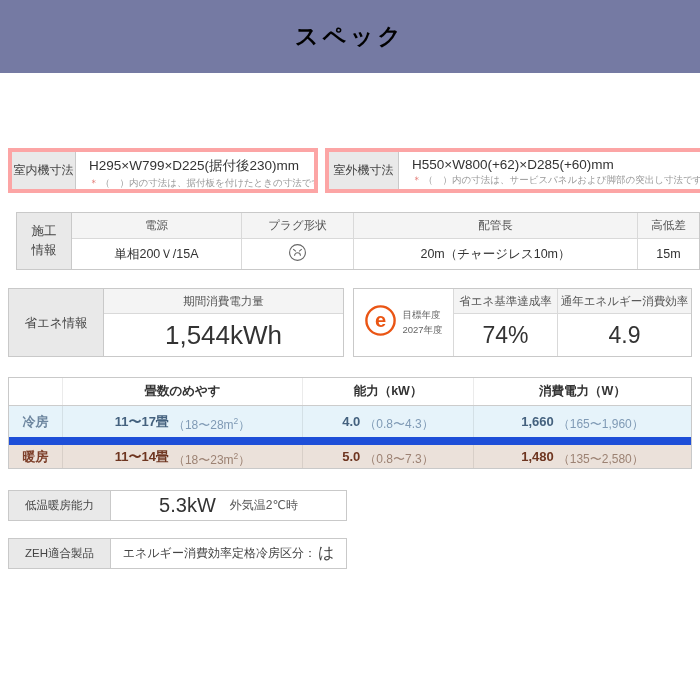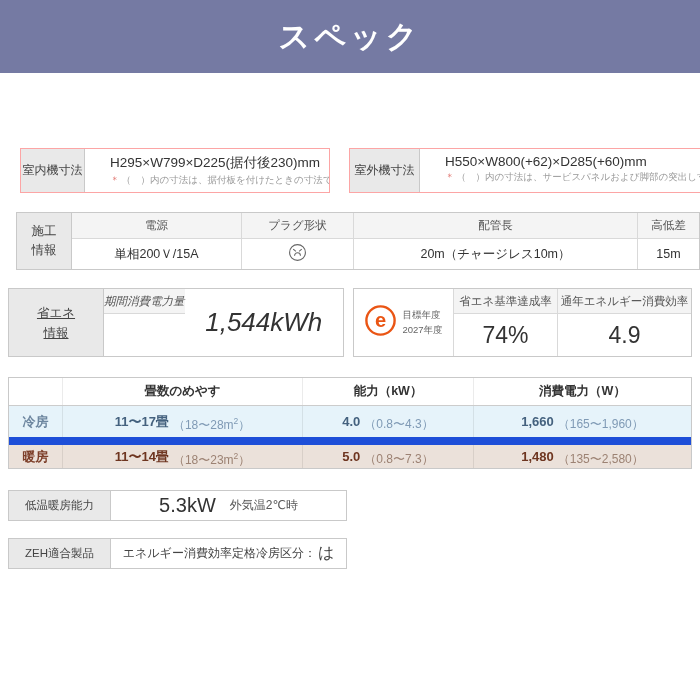--- a/index.html
+++ b/index.html
@@ -2,32 +2,32 @@
 <html><head>
 <meta charset="utf-8">
 <style>
   * { margin:0; padding:0; box-sizing:border-box; }
   body { font-family:"Liberation Sans","DejaVu Sans",sans-serif; background:#fff; }
   .page { position:relative; width:700px; height:700px; background:#fff; overflow:hidden; }
 
   
   .hdr { position:absolute; top:0; left:0; width:700px; height:73px;
          display:flex; align-items:center; justify-content:center; }
-  .hdr-title { color:#ffffff; font-size:31px; font-weight:bold; letter-spacing:4px; }
+  .hdr-title { color:#000000; font-size:23px; font-weight:bold; letter-spacing:4px; }
 
   
   .dims { position:absolute; top:148px; left:8px; width:684px; height:45px; display:flex; gap:7px; }
-  .dim-block { border:1px solid #fca5a5; display:flex; background:#fff;margin-left:12px; }
+  .dim-block { border:4px solid #fca5a5; display:flex; background:#fff; }
   .dim-a { width:310px; }
   .dim-b { flex:1; }
   .cell-label { background:#e9e9e9; border-right:1px solid #c9c9c9; display:flex;
                 align-items:center; justify-content:center; font-size:12px; color:#444; text-align:center; }
   .dim-a .cell-label { width:64px; }
   .dim-b .cell-label { width:70px; }
-  .dim-value { flex:1; padding:5px 6px 2px 25px; overflow:hidden; }
+  .dim-value { flex:1; padding:5px 6px 2px 13px; overflow:hidden; }
   .dim-main { font-size:13.5px; color:#333; white-space:nowrap; }
   .dim-note { font-size:9.5px; color:#999; margin-top:2px; white-space:nowrap; }
   .note-mark { color:#e0706a; margin-right:2px; }
 
   
   .cons { position:absolute; top:212px; left:16px; width:684px; height:58px;
           border:1px solid #c9c9c9; display:flex; background:#fff; }
   .cons-label { width:55px; background:#e9e9e9; border-right:1px solid #c9c9c9;
                 display:flex; flex-direction:column; align-items:center; justify-content:center;
                 font-size:12.5px; color:#444; line-height:1.5; }
@@ -35,23 +35,23 @@
   .cons-h { background:#f4f4f4; border-right:1px solid #d9d9d9; border-bottom:1px solid #d9d9d9;
             display:flex; align-items:center; justify-content:center; font-size:11.5px; color:#555; }
   .cons-v { display:flex; align-items:center; justify-content:center; font-size:12.5px; color:#333;
             border-right:1px solid #d9d9d9; }
   .cons-grid .no-r { border-right:none; }
 
   
   .energy { position:absolute; top:288px; left:8px; width:684px; height:69px; display:flex; gap:9px; }
   .en-left { width:336px; border:1px solid #c9c9c9; display:flex; background:#fff; }
   .en-label { width:95px; background:#e9e9e9; border-right:1px solid #c9c9c9;
-              display:flex; flex-direction:column; align-items:center; justify-content:center;
-              font-size:12.5px; color:#444; line-height:1.6;text-decoration:underline; }
-  .en-main { flex:1; display:flex; flex-direction:row;font-style:italic; }
+              display:flex; flex-direction:row; align-items:center; justify-content:center;
+              font-size:12.5px; color:#444; line-height:1.6; }
+  .en-main { flex:1; display:flex; flex-direction:column; }
   .en-h { height:25px; background:#f4f4f4; border-bottom:1px solid #d9d9d9;
           display:flex; align-items:center; justify-content:center; font-size:11.5px; color:#555; }
   .en-big { flex:1; display:flex; align-items:center; justify-content:center; font-size:26px; color:#333; }
   .en-right { flex:1; border:1px solid #c9c9c9; display:flex; background:#fff; }
   .emark-cell { width:100px; border-right:1px solid #d9d9d9; display:flex;
                 align-items:center; justify-content:center; gap:5px; }
   .target-txt { font-size:9.5px; color:#666; line-height:1.55; }
   .en-col { display:flex; flex-direction:column; }
   .en-col.ach { width:104px; border-right:1px solid #d9d9d9; }
   .en-col.apf { flex:1; }

